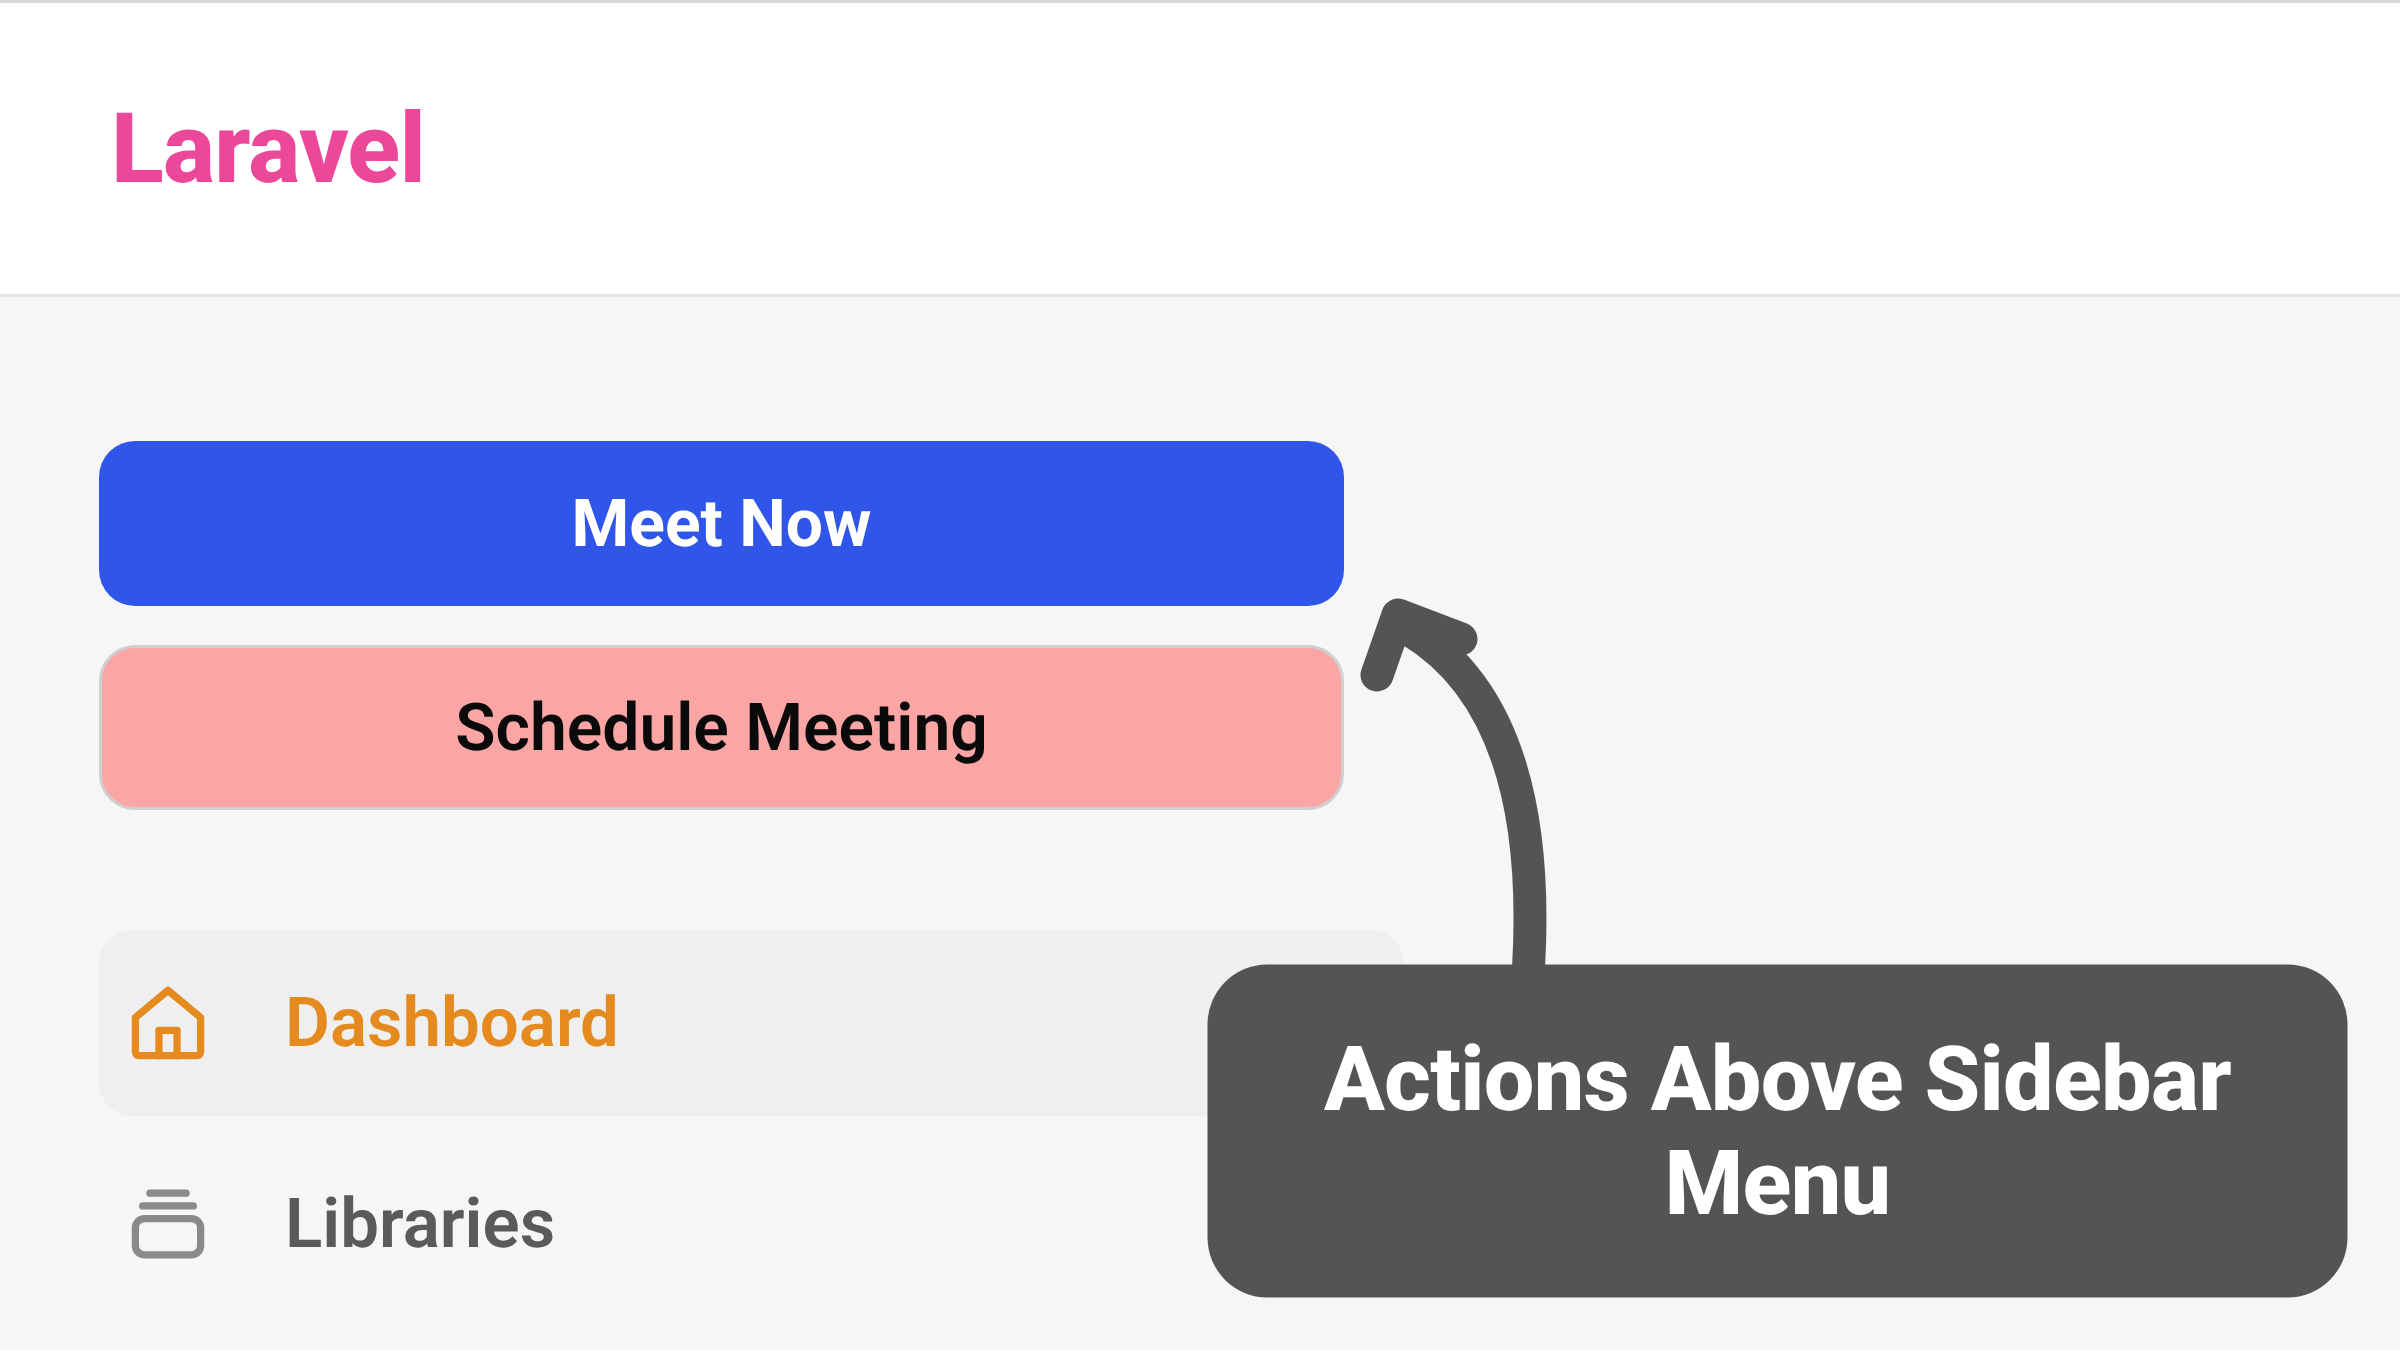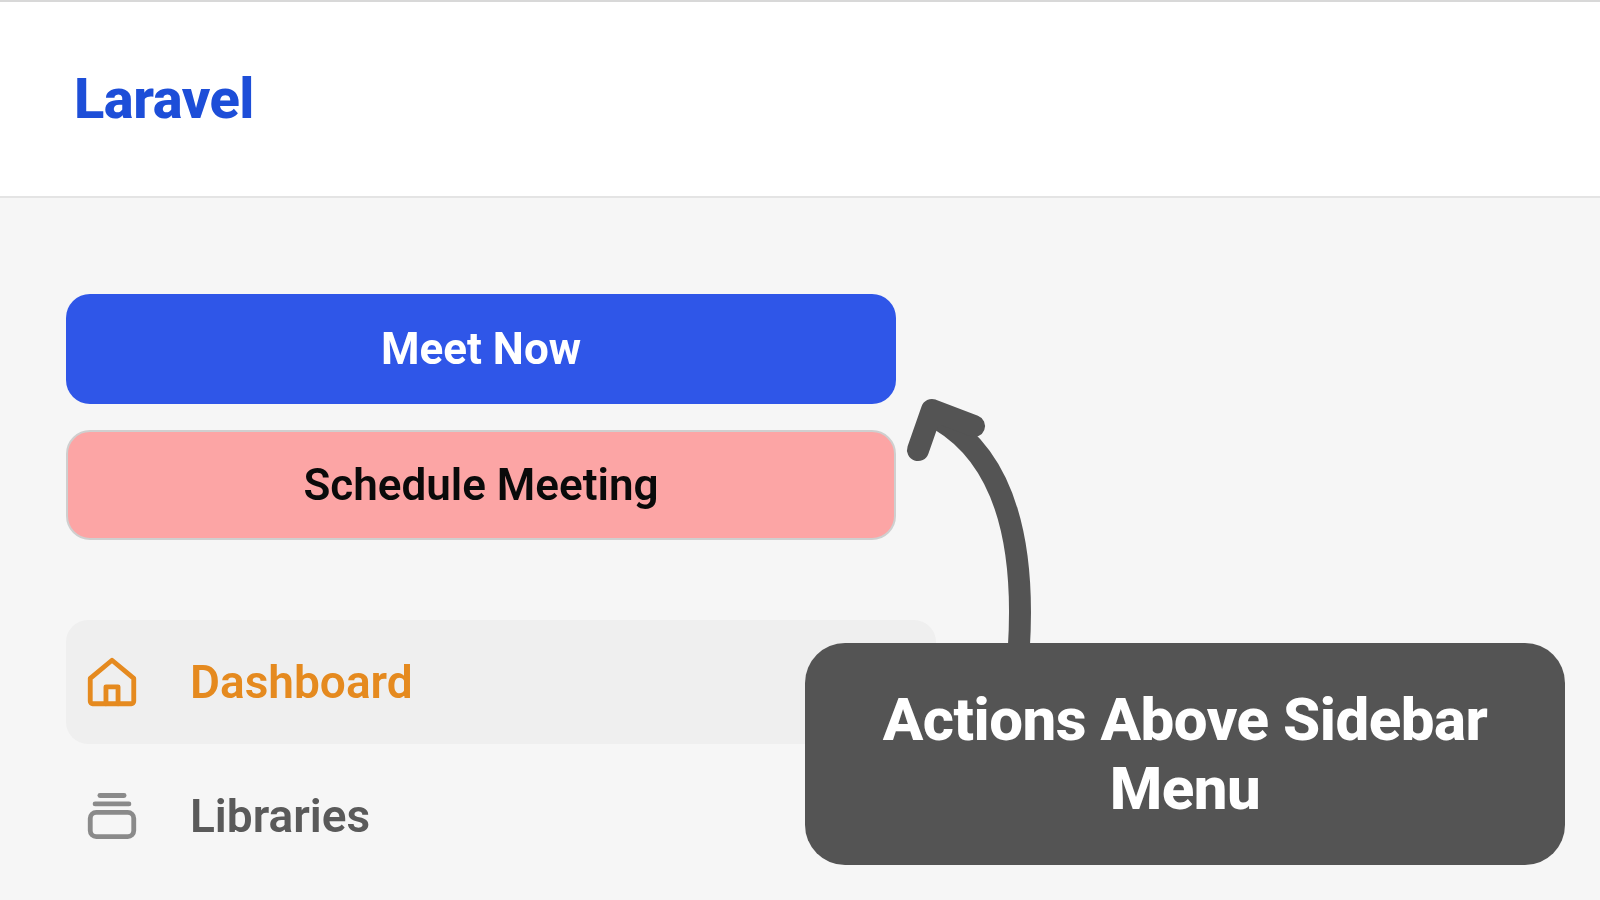--- a/index.html
+++ b/index.html
@@ -19,23 +19,23 @@
       background: #ffffff;
       width: 100%;
       height: 198px;
       border-top: 2px solid #d8d8d8;
       border-bottom: 2px solid #e4e4e4;
       display: flex;
       align-items: center;
       padding-left: 74px;
     }
     .header-title {
-      font-size: 56px;
+      font-size: 65px;
       font-weight: 800;
-      color: #1d4ed8;
+      color: #ec4899;
       letter-spacing: -0.5px;
     }
     .content {
       padding: 96px 0 0 66px;
     }
     .action-btn {
       width: 830px;
       height: 110px;
       border-radius: 24px;
       font-size: 44px;

